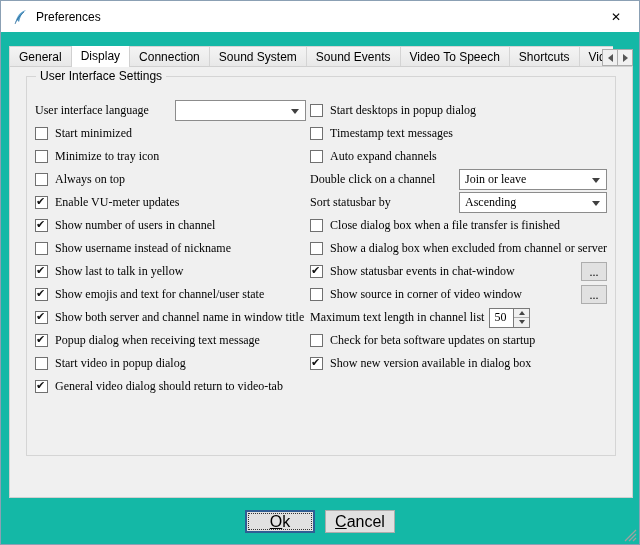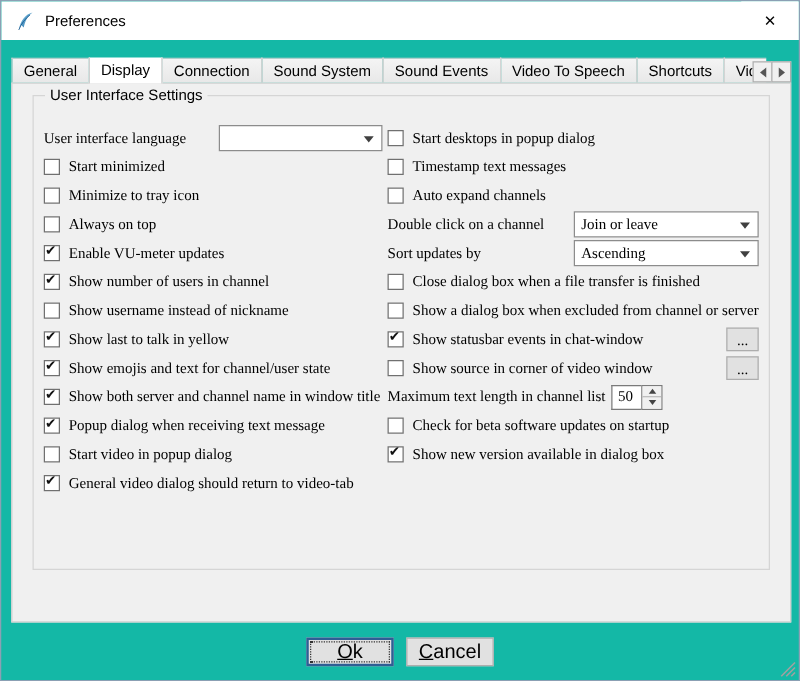--- a/index.html
+++ b/index.html
@@ -233,21 +233,21 @@
 
           <div class="row sel-row">
             <span class="lbl">Double click on a channel</span>
             <div class="combo">
               <span>Join or leave</span>
               <span class="combo-arrow"></span>
             </div>
           </div>
 
           <div class="row sel-row">
-            <span class="lbl">Sort updates by</span>
+            <span class="lbl">Sort statusbar by</span>
             <div class="combo">
               <span>Ascending</span>
               <span class="combo-arrow"></span>
             </div>
           </div>
 
           <div>
 
               <div class="row cb-row">
                 <span class="cb"></span>

